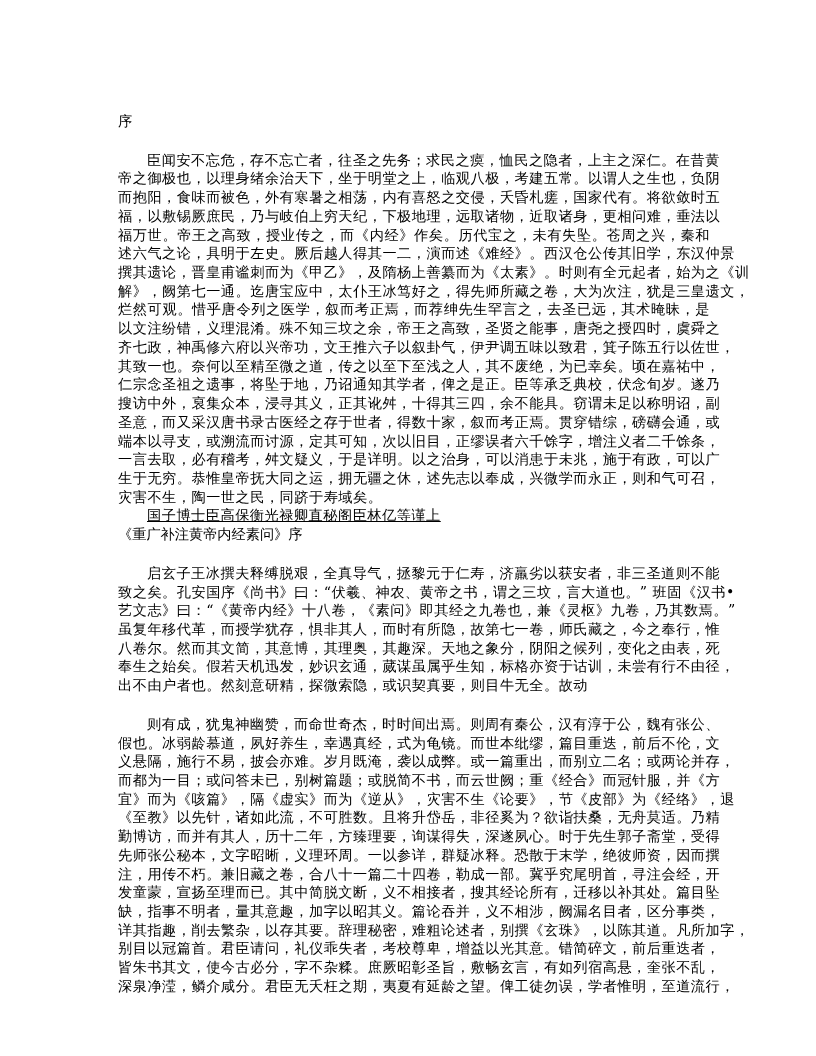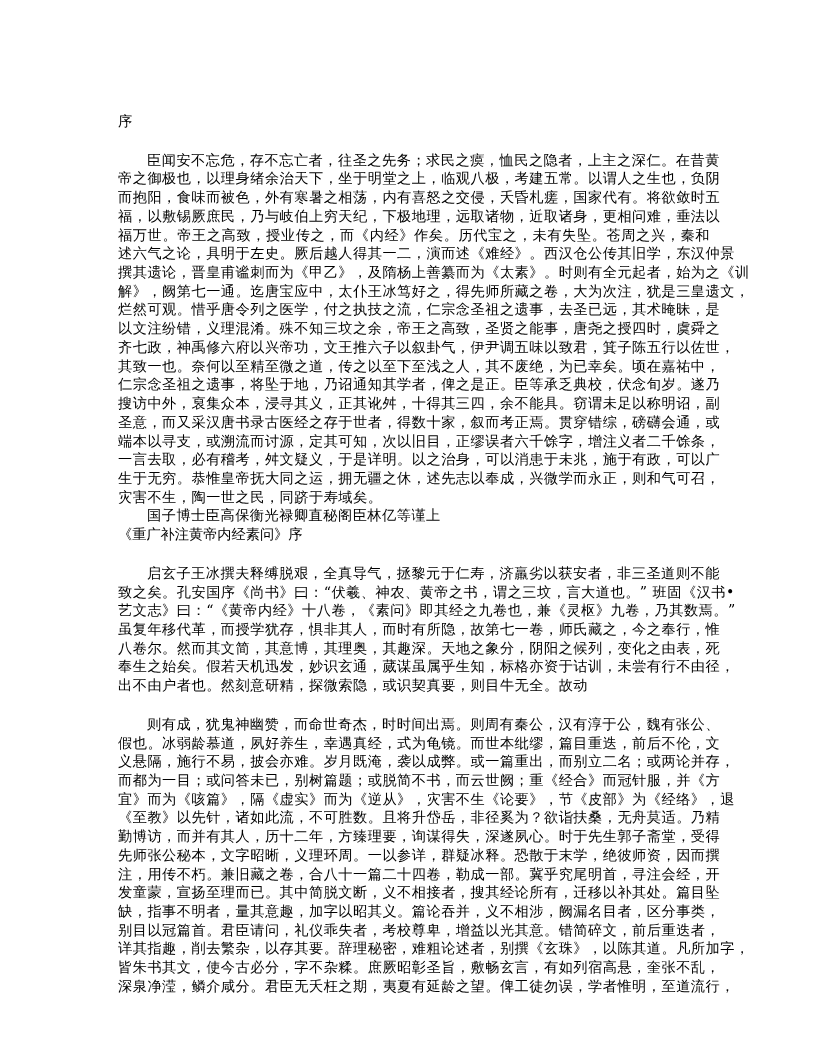--- a/index.html
+++ b/index.html
@@ -30,39 +30,39 @@
       letter-spacing: 0.5px;
       text-align: justify;
       text-align-last: justify;
       overflow: visible;
     }
     .line.last, .line.heading {
       text-align-last: left;
     }
     .indent { padding-left: 29px; margin-top: 20px; }
     .heading { letter-spacing: 0; }
-    .sig { padding-left: 29px; text-align-last: left; }
+    .sig { padding-left: 29px; text-align-last: left; text-decoration: underline; }
   </style>
 </head>
 <body>
 
 <div class="page">
 
   <div class="line heading">序</div>
 
   <div>
     <div class="line indent">臣闻安不忘危，存不忘亡者，往圣之先务；求民之瘼，恤民之隐者，上主之深仁。在昔黄</div>
     <div class="line">帝之御极也，以理身绪余治天下，坐于明堂之上，临观八极，考建五常。以谓人之生也，负阴</div>
     <div class="line">而抱阳，食味而被色，外有寒暑之相荡，内有喜怒之交侵，夭昏札瘥，国家代有。将欲敛时五</div>
     <div class="line">福，以敷锡厥庶民，乃与岐伯上穷天纪，下极地理，远取诸物，近取诸身，更相问难，垂法以</div>
     <div class="line">福万世。帝王之高致，授业传之，而《内经》作矣。历代宝之，未有失坠。苍周之兴，秦和</div>
     <div class="line">述六气之论，具明于左史。厥后越人得其一二，演而述《难经》。西汉仓公传其旧学，东汉仲景</div>
     <div class="line">撰其遗论，晋皇甫谧刺而为《甲乙》，及隋杨上善纂而为《太素》。时则有全元起者，始为之《训</div>
     <div class="line">解》，阙第七一通。迄唐宝应中，太仆王冰笃好之，得先师所藏之卷，大为次注，犹是三皇遗文，</div>
-    <div class="line">烂然可观。惜乎唐令列之医学，付之执技之流，仁宗念圣祖之遗事，去圣已远，其术晻昧，是</div>
+    <div class="line">烂然可观。惜乎唐令列之医学，叙而考正焉，而荐绅先生罕言之，去圣已远，其术晻昧，是</div>
     <div class="line">以文注纷错，义理混淆。殊不知三坟之余，帝王之高致，圣贤之能事，唐尧之授四时，虞舜之</div>
     <div class="line">齐七政，神禹修六府以兴帝功，文王推六子以叙卦气，伊尹调五味以致君，箕子陈五行以佐世，</div>
     <div class="line">其致一也。奈何以至精至微之道，传之以至下至浅之人，其不废绝，为已幸矣。顷在嘉祐中，</div>
     <div class="line">仁宗念圣祖之遗事，将坠于地，乃诏通知其学者，俾之是正。臣等承乏典校，伏念旬岁。遂乃</div>
     <div class="line">搜访中外，裒集众本，浸寻其义，正其讹舛，十得其三四，余不能具。窃谓未足以称明诏，副</div>
     <div class="line">圣意，而又采汉唐书录古医经之存于世者，得数十家，叙而考正焉。贯穿错综，磅礴会通，或</div>
     <div class="line">端本以寻支，或溯流而讨源，定其可知，次以旧目，正缪误者六千馀字，增注义者二千馀条，</div>
     <div class="line">一言去取，必有稽考，舛文疑义，于是详明。以之治身，可以消患于未兆，施于有政，可以广</div>
     <div class="line">生于无穷。恭惟皇帝抚大同之运，拥无疆之休，述先志以奉成，兴微学而永正，则和气可召，</div>
     <div class="line last">灾害不生，陶一世之民，同跻于寿域矣。</div>
@@ -87,19 +87,19 @@
     <div class="line">假也。冰弱龄慕道，夙好养生，幸遇真经，式为龟镜。而世本纰缪，篇目重迭，前后不伦，文</div>
     <div class="line">义悬隔，施行不易，披会亦难。岁月既淹，袭以成弊。或一篇重出，而别立二名；或两论并存，</div>
     <div class="line">而都为一目；或问答未已，别树篇题；或脱简不书，而云世阙；重《经合》而冠针服，并《方</div>
     <div class="line">宜》而为《咳篇》，隔《虚实》而为《逆从》，灾害不生《论要》，节《皮部》为《经络》，退</div>
     <div class="line">《至教》以先针，诸如此流，不可胜数。且将升岱岳，非径奚为？欲诣扶桑，无舟莫适。乃精</div>
     <div class="line">勤博访，而并有其人，历十二年，方臻理要，询谋得失，深遂夙心。时于先生郭子斋堂，受得</div>
     <div class="line">先师张公秘本，文字昭晰，义理环周。一以参详，群疑冰释。恐散于末学，绝彼师资，因而撰</div>
     <div class="line">注，用传不朽。兼旧藏之卷，合八十一篇二十四卷，勒成一部。冀乎究尾明首，寻注会经，开</div>
     <div class="line">发童蒙，宣扬至理而已。其中简脱文断，义不相接者，搜其经论所有，迁移以补其处。篇目坠</div>
     <div class="line">缺，指事不明者，量其意趣，加字以昭其义。篇论吞并，义不相涉，阙漏名目者，区分事类，</div>
+    <div class="line">详其指趣，削去繁杂，以存其要。辞理秘密，难粗论述者，别撰《玄珠》，以陈其道。凡所加字，</div>
     <div class="line">别目以冠篇首。君臣请问，礼仪乖失者，考校尊卑，增益以光其意。错简碎文，前后重迭者，</div>
-    <div class="line">详其指趣，削去繁杂，以存其要。辞理秘密，难粗论述者，别撰《玄珠》，以陈其道。凡所加字，</div>
     <div class="line">皆朱书其文，使今古必分，字不杂糅。庶厥昭彰圣旨，敷畅玄言，有如列宿高悬，奎张不乱，</div>
     <div class="line">深泉净滢，鳞介咸分。君臣无夭枉之期，夷夏有延龄之望。俾工徒勿误，学者惟明，至道流行，</div>
   </div>
 
 </div>
 
 </body></html>

